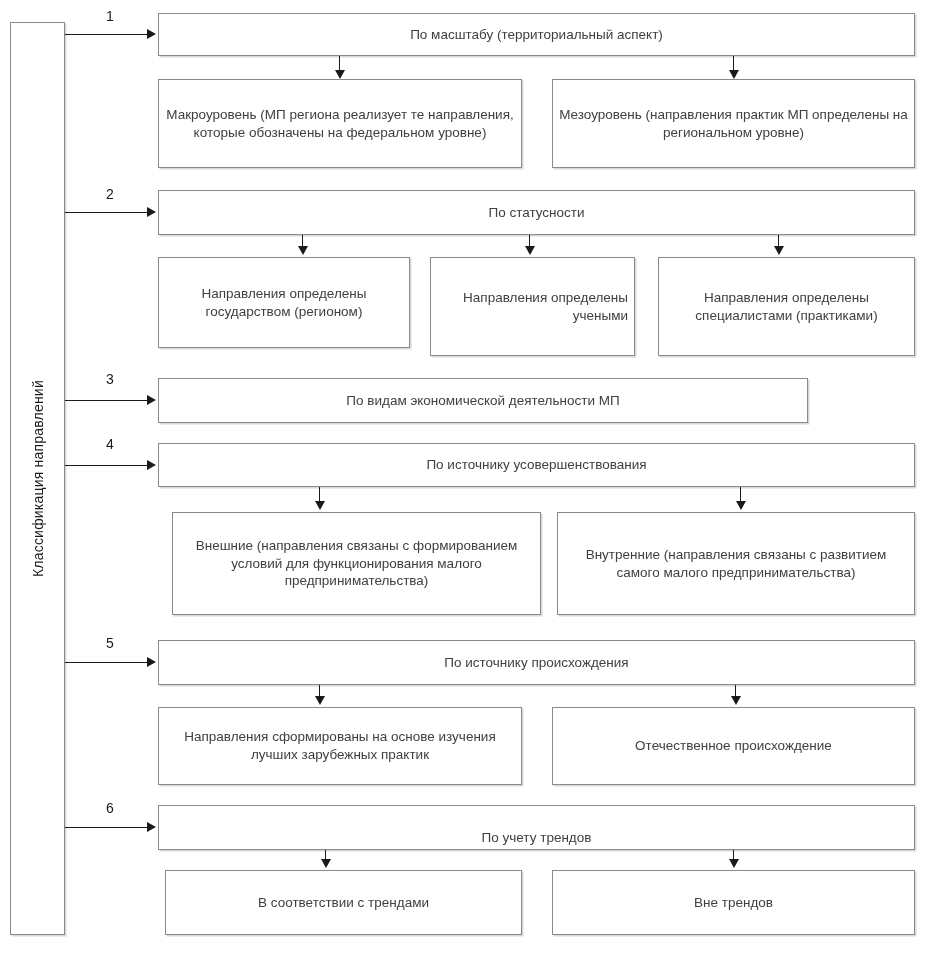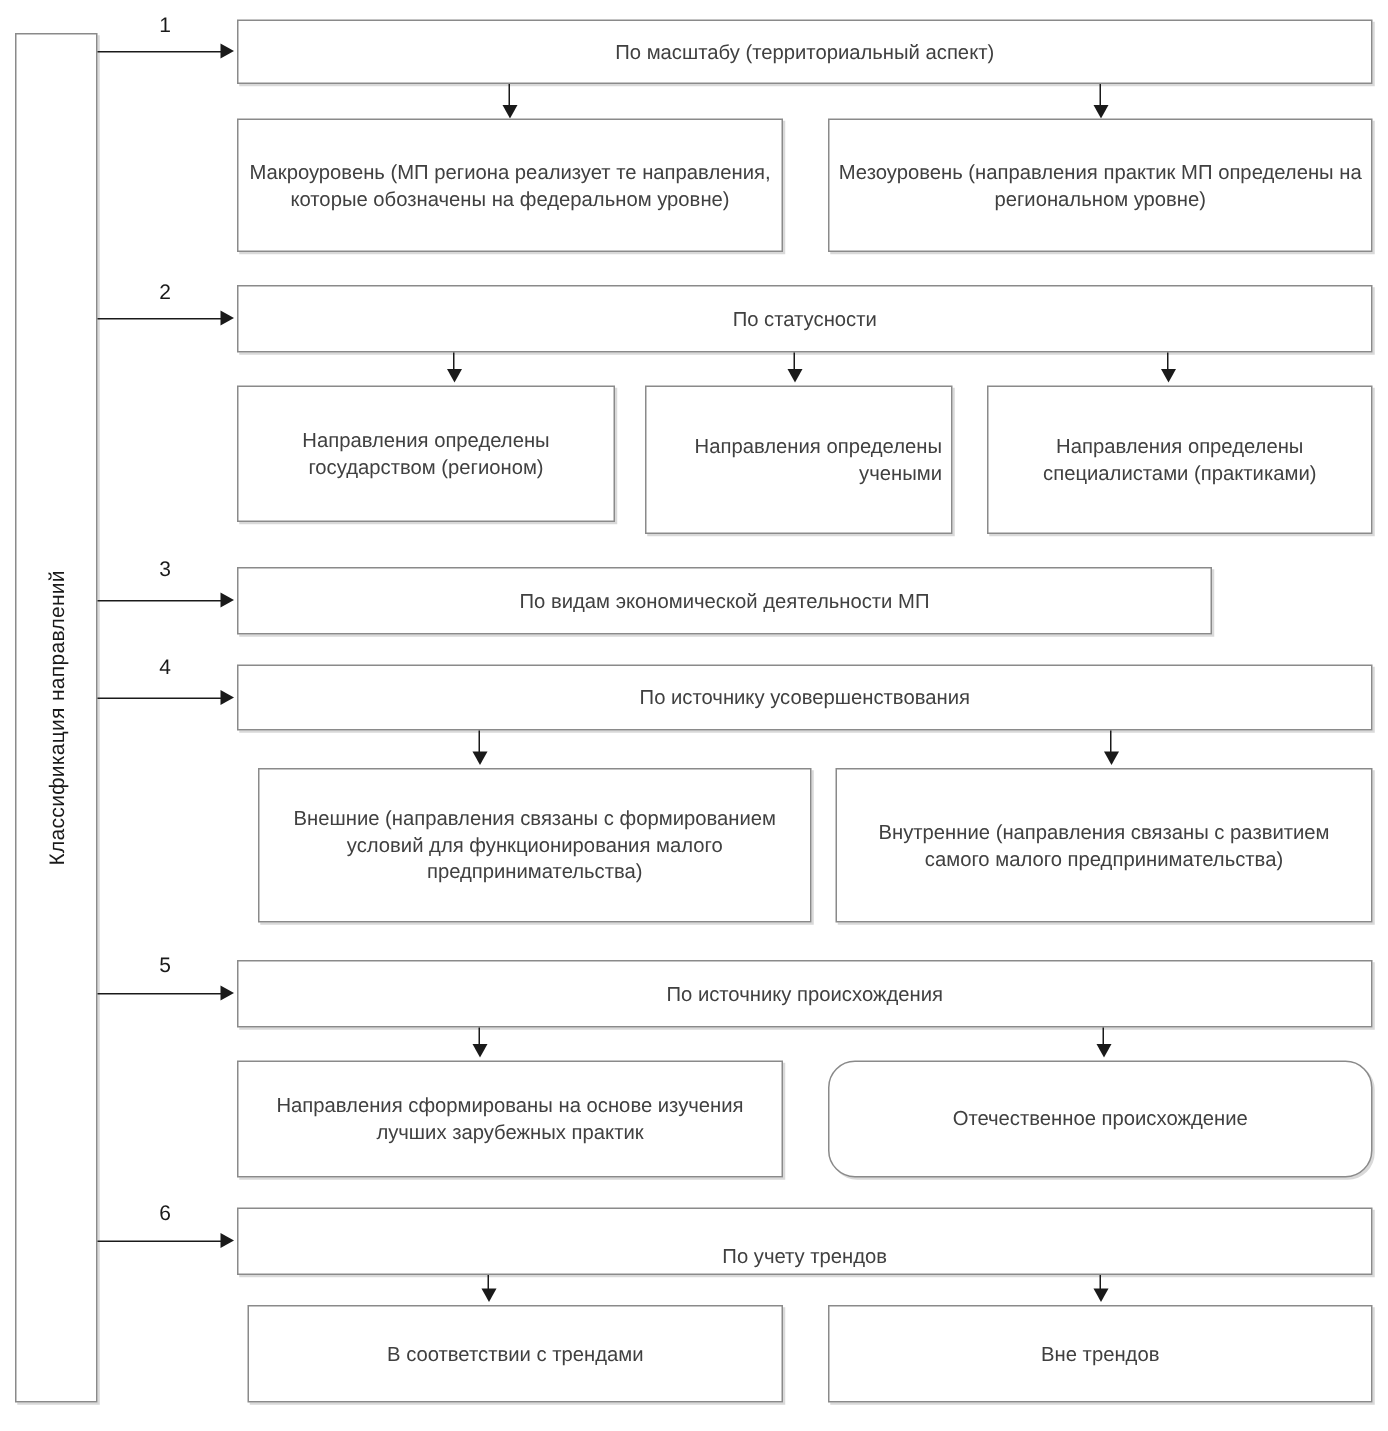--- a/index.html
+++ b/index.html
@@ -189,21 +189,21 @@
   </div>
 
   <div class="vline" style="left:319px; top:685px; height:14px;"></div>
   <div class="varrow" style="left:315px; top:696px;"></div>
   <div class="vline" style="left:735px; top:685px; height:14px;"></div>
   <div class="varrow" style="left:731px; top:696px;"></div>
 
   <div class="box" style="left:158px; top:707px; width:364px; height:78px;">
     <span>Направления сформированы на основе изучения лучших зарубежных практик</span>
   </div>
-  <div class="box" style="left:552px; top:707px; width:363px; height:78px;border-radius:18px;">
+  <div class="box" style="left:552px; top:707px; width:363px; height:78px;">
     <span>Отечественное происхождение</span>
   </div>
 
   <div class="num" style="left:100px; top:800px;">6</div>
   <div class="hline" style="left:65px; top:827px; width:84px;"></div>
   <div class="harrow" style="left:147px; top:822px;"></div>
 
   <div class="box" style="left:158px; top:805px; width:757px; height:45px;align-items:flex-end;">
     <span>По учету трендов</span>
   </div>

